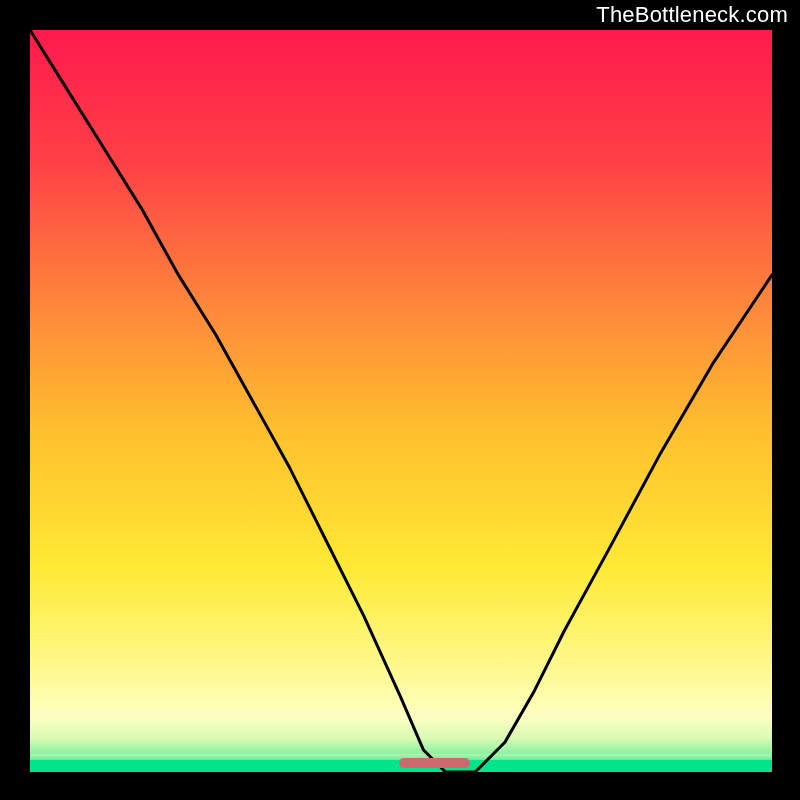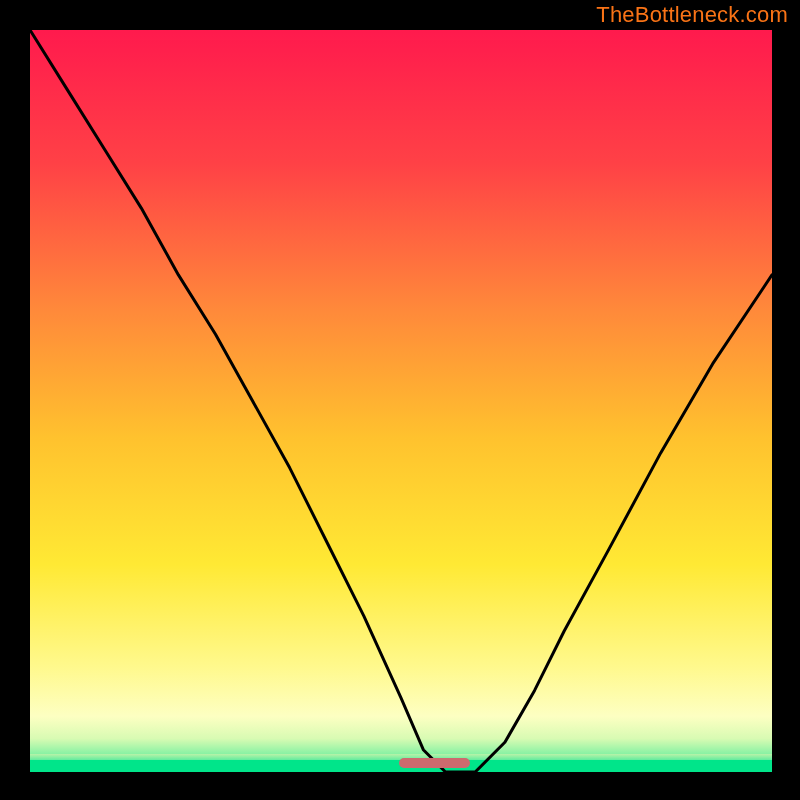--- a/index.html
+++ b/index.html
@@ -16,21 +16,21 @@
     top: 0;
     left: 0;
     width: 800px;
     height: 800px;
     background: #000;
   }
   .watermark {
     position: absolute;
     top: 2px;
     right: 12px;
-    color: #f97316;
+    color: #ffffff;
     font-size: 22px;
     font-weight: 500;
     letter-spacing: 0.2px;
     z-index: 30;
   }
   .plot {
     position: absolute;
     background: #000;
   }
   

